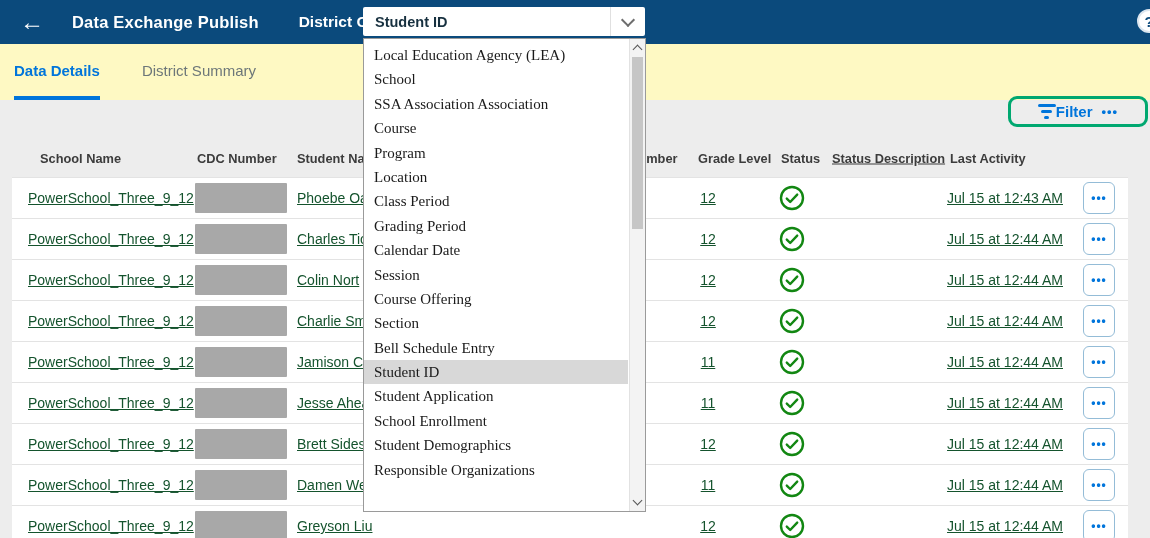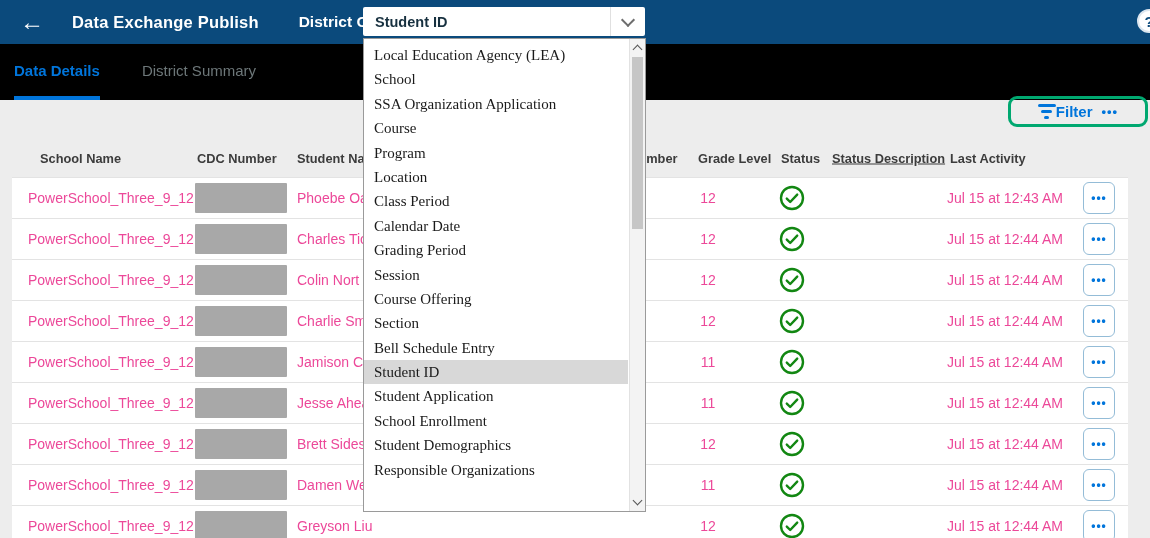--- a/index.html
+++ b/index.html
@@ -35,21 +35,21 @@
   .scrollbar{position:absolute;right:0;top:0;width:16px;height:100%;background:#f3f3f3;border-left:1px solid #e2e2e2;box-sizing:border-box;}
   .sb-btn{position:absolute;left:0;width:100%;height:16px;display:flex;align-items:center;justify-content:center;cursor:pointer;}
   .sb-up{top:1px;}
   .sb-down{bottom:1px;}
   .chev-s{display:inline-block;width:6px;height:6px;border-left:1.6px solid #555;border-bottom:1.6px solid #555;}
   .up{transform:rotate(135deg);margin-top:3px;}
   .down{transform:rotate(-45deg);margin-bottom:3px;}
   .sb-thumb{position:absolute;left:2px;right:2px;top:18px;height:172px;background:#c6c6c6;cursor:grab;}
 
   
-  .tabbar{position:absolute;left:0;top:44px;width:1150px;height:56px;background:#000000;display:flex;padding-left:14px;box-sizing:border-box;}
+  .tabbar{position:absolute;left:0;top:44px;width:1150px;height:56px;background:#fef9c3;display:flex;padding-left:14px;box-sizing:border-box;}
   .tab{height:100%;display:flex;align-items:center;font-size:15px;color:#6d7779;margin-right:42px;cursor:pointer;
        border-bottom:4px solid transparent;box-sizing:border-box;}
   .tab.active{color:var(--accent,#0075DB);font-weight:bold;border-bottom-color:var(--accent,#0075DB);}
 
   
   .filterbox{position:absolute;left:1008px;top:96px;width:140px;height:31px;border:3px solid var(--annot,#00A870);
              border-radius:9px;box-sizing:border-box;display:flex;align-items:center;justify-content:center;gap:9px;}
   .filterbtn{display:flex;align-items:center;background:none;border:none;cursor:pointer;padding:0;}
   .filter-icon{display:inline-flex;flex-direction:column;align-items:center;gap:2.5px;}
   .filter-icon i{display:block;height:3.2px;border-radius:2px;background:var(--accent,#0075DB);}
@@ -68,21 +68,21 @@
   .th:nth-child(4){left:578px;}
   .th:nth-child(5){left:698px;}
   .th:nth-child(6){left:781px;}
   .th:nth-child(7){left:832px;text-decoration:underline;}
   .th:nth-child(8){left:950px;}
 
   
   .tbody{position:absolute;left:12px;top:177px;width:1116px;}
   .row{position:relative;height:40px;background:#fff;border-bottom:1px solid #e3e3e3;}
   .row:first-child{border-top:1px solid #e3e3e3;}
-  .cell{position:absolute;top:50%;transform:translateY(-50%);font-size:14px;color:#ec4899;white-space:nowrap;}
+  .cell{position:absolute;top:50%;transform:translateY(-50%);font-size:14px;color:#14532d;white-space:nowrap;text-decoration:underline;}
   .school{left:16px;}
   .cdc-block{position:absolute;left:183px;top:5px;width:92px;height:30px;background:var(--redaction,#A8A8A8);border-radius:1px;}
   .student{left:285px;}
   .grade{left:676px;width:40px;text-align:center;}
   .status-icon{position:absolute;left:767px;top:7px;width:26px;height:26px;color:var(--green,#128712);}
   .status-icon svg{width:26px;height:26px;display:block;}
   .last{left:888px;width:163px;text-align:right;}
   .action{position:absolute;left:1071px;top:4px;width:32px;height:32px;border:1px solid #94bcd7;border-radius:6px;
           background:#fff;color:var(--accent,#0075DB);font-weight:bold;font-size:12px;letter-spacing:1px;
           display:flex;align-items:center;justify-content:center;cursor:pointer;padding:0;}
@@ -268,27 +268,27 @@
     </span>
     <span class="cell last">Jul 15 at 12:44 AM</span>
     <button class="action">•••</button>
   </div>
 </div>
 
   <div class="listbox">
     <div class="list-items">
         <div class="list-item">Local Education Agency (LEA)</div>
         <div class="list-item">School</div>
-        <div class="list-item">SSA Organization Application</div>
+        <div class="list-item">SSA Association Association</div>
         <div class="list-item">Course</div>
         <div class="list-item">Program</div>
         <div class="list-item">Location</div>
         <div class="list-item">Class Period</div>
+        <div class="list-item">Grading Period</div>
         <div class="list-item">Calendar Date</div>
-        <div class="list-item">Grading Period</div>
         <div class="list-item">Session</div>
         <div class="list-item">Course Offering</div>
         <div class="list-item">Section</div>
         <div class="list-item">Bell Schedule Entry</div>
         <div class="list-item selected">Student ID</div>
         <div class="list-item">Student Application</div>
         <div class="list-item">School Enrollment</div>
         <div class="list-item">Student Demographics</div>
         <div class="list-item">Responsible Organizations</div>
       </div>

